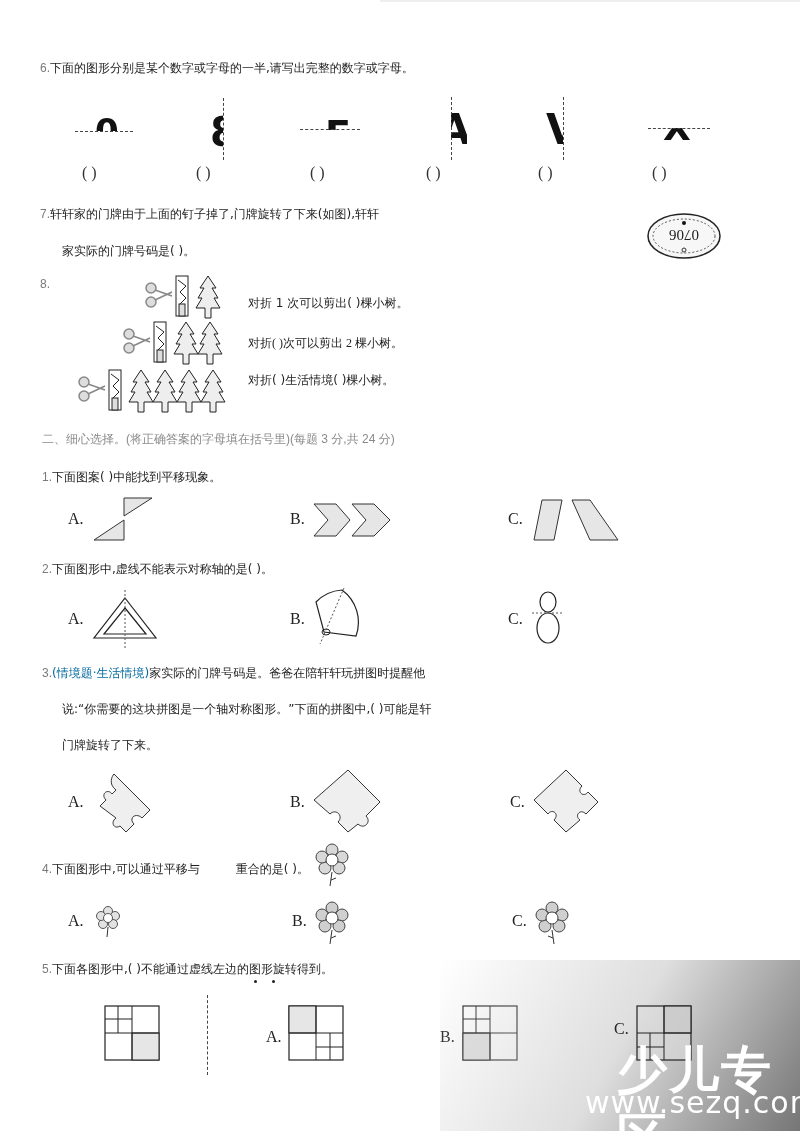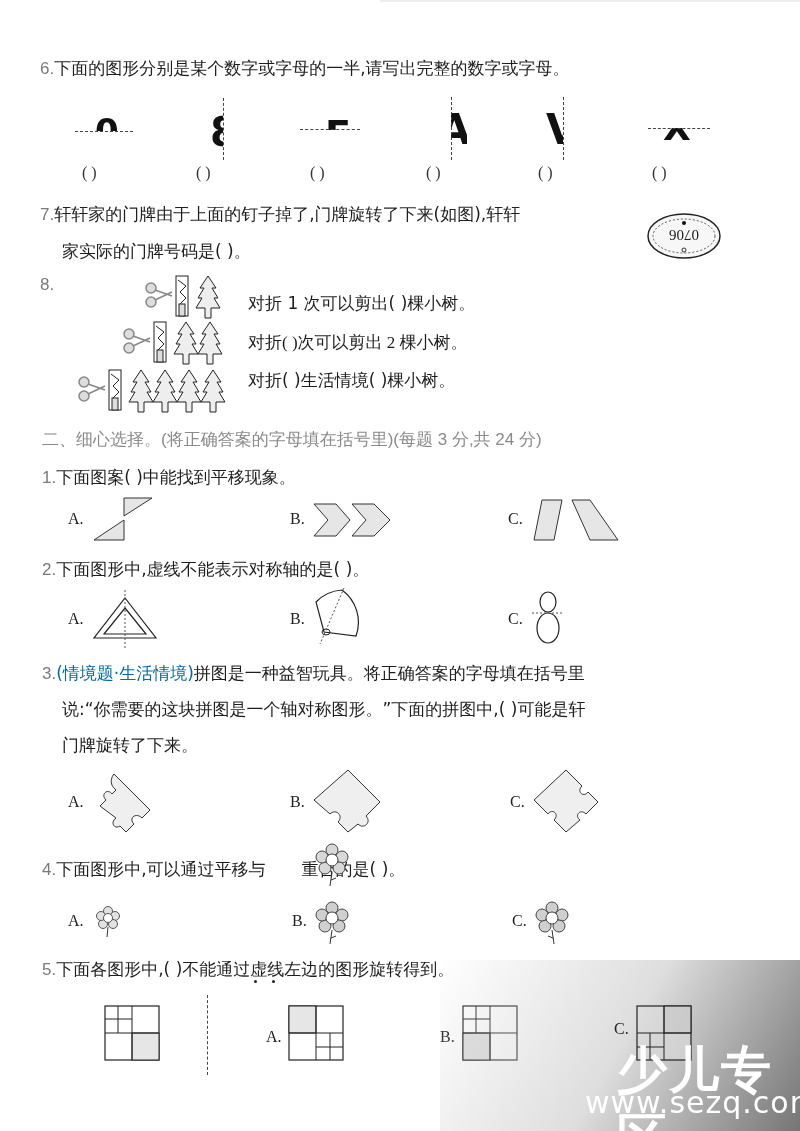--- a/index.html
+++ b/index.html
@@ -1,19 +1,19 @@
 <!DOCTYPE html>
 <html><head>
 <meta charset="utf-8">
 <style>
   html, body { margin:0; padding:0; }
   body { width:800px; height:1131px; background:#ffffff; position:relative; overflow:hidden;
          font-family:"DejaVu Serif","Liberation Serif",serif; color:#222; }
   .abs { position:absolute; }
-  .q-line { position:absolute; font-size:17px; line-height:22px; white-space:nowrap; color:#1e1e1e;
+  .q-line { position:absolute; font-size:12px; line-height:22px; white-space:nowrap; color:#1e1e1e;
             font-family:"DejaVu Sans","Liberation Sans",sans-serif; }
   .qnum { color:#7a7a7a; font-family:"Liberation Sans","DejaVu Sans",sans-serif; }
   .tag-gray { color:#0369a1; }
   .paren { position:absolute; font-size:16px; color:#333; font-family:"Liberation Serif",serif; }
   .opt-label { position:absolute; font-size:16px; font-family:"Liberation Serif","DejaVu Serif",serif; color:#222; }
   .dash-h { position:absolute; border-top:1px dashed #444; height:0; }
   .dash-v { position:absolute; border-left:1px dashed #444; width:0; }
   .glyph { position:absolute; font-family:"DejaVu Sans","Liberation Sans",sans-serif; font-weight:bold; color:#111; overflow:hidden; }
   .watermark-bg { position:absolute; left:440px; top:960px; width:360px; height:171px;
                   background:linear-gradient(120deg, rgba(255,255,255,0) 0%, rgba(200,200,200,0.6) 50%, rgba(110,110,110,0.95) 100%); }
@@ -193,21 +193,21 @@
   <line x1="34" y1="0" x2="10" y2="56" stroke="#555" stroke-dasharray="2,2"></line>
 </svg>
 <div class="opt-label" style="left:508px;top:610px;">C.</div>
 <svg class="abs" style="left:530px;top:590px;" width="36" height="56">
   <ellipse cx="18" cy="12" rx="8" ry="10" fill="none" stroke="#222" stroke-width="1.2"></ellipse>
   <ellipse cx="18" cy="38" rx="11" ry="15" fill="none" stroke="#222" stroke-width="1.2"></ellipse>
   <line x1="2" y1="23" x2="34" y2="23" stroke="#555" stroke-dasharray="2,2"></line>
 </svg>
 
 <div class="q-line" style="left:42px;top:662px;">
-  <span class="qnum">3.</span><span class="tag-gray">(情境题·生活情境)</span><span>拼图是一种益智玩具。将正确答案的字母填在括号里</span>
+  <span class="qnum">3.</span><span class="tag-gray">(情境题·生活情境)</span><span>家实际的门牌号码是。爸爸在陪轩轩玩拼图时提醒他</span>
 </div>
 <div class="q-line" style="left:62px;top:698px;">说:“你需要的这块拼图是一个轴对称图形。”下面的拼图中,(        )可能是轩</div>
 <div class="q-line" style="left:62px;top:734px;">门牌旋转了下来。</div>
 
 <div class="opt-label" style="left:68px;top:793px;">A.</div>
 <svg class="abs" style="left:90px;top:770px;" width="66" height="64">
   <path d="M24,4 L60,40 L52,48 C46,42 38,48 44,54 L36,62 L30,56 C24,60 20,52 26,48 L10,36 L16,30 C10,24 18,18 22,24 L26,20 C18,14 22,6 24,4 Z" fill="#efefef" stroke="#333" stroke-width="1"></path>
 </svg>
 <div class="opt-label" style="left:290px;top:793px;">B.</div>
 <svg class="abs" style="left:312px;top:768px;" width="70" height="66">

